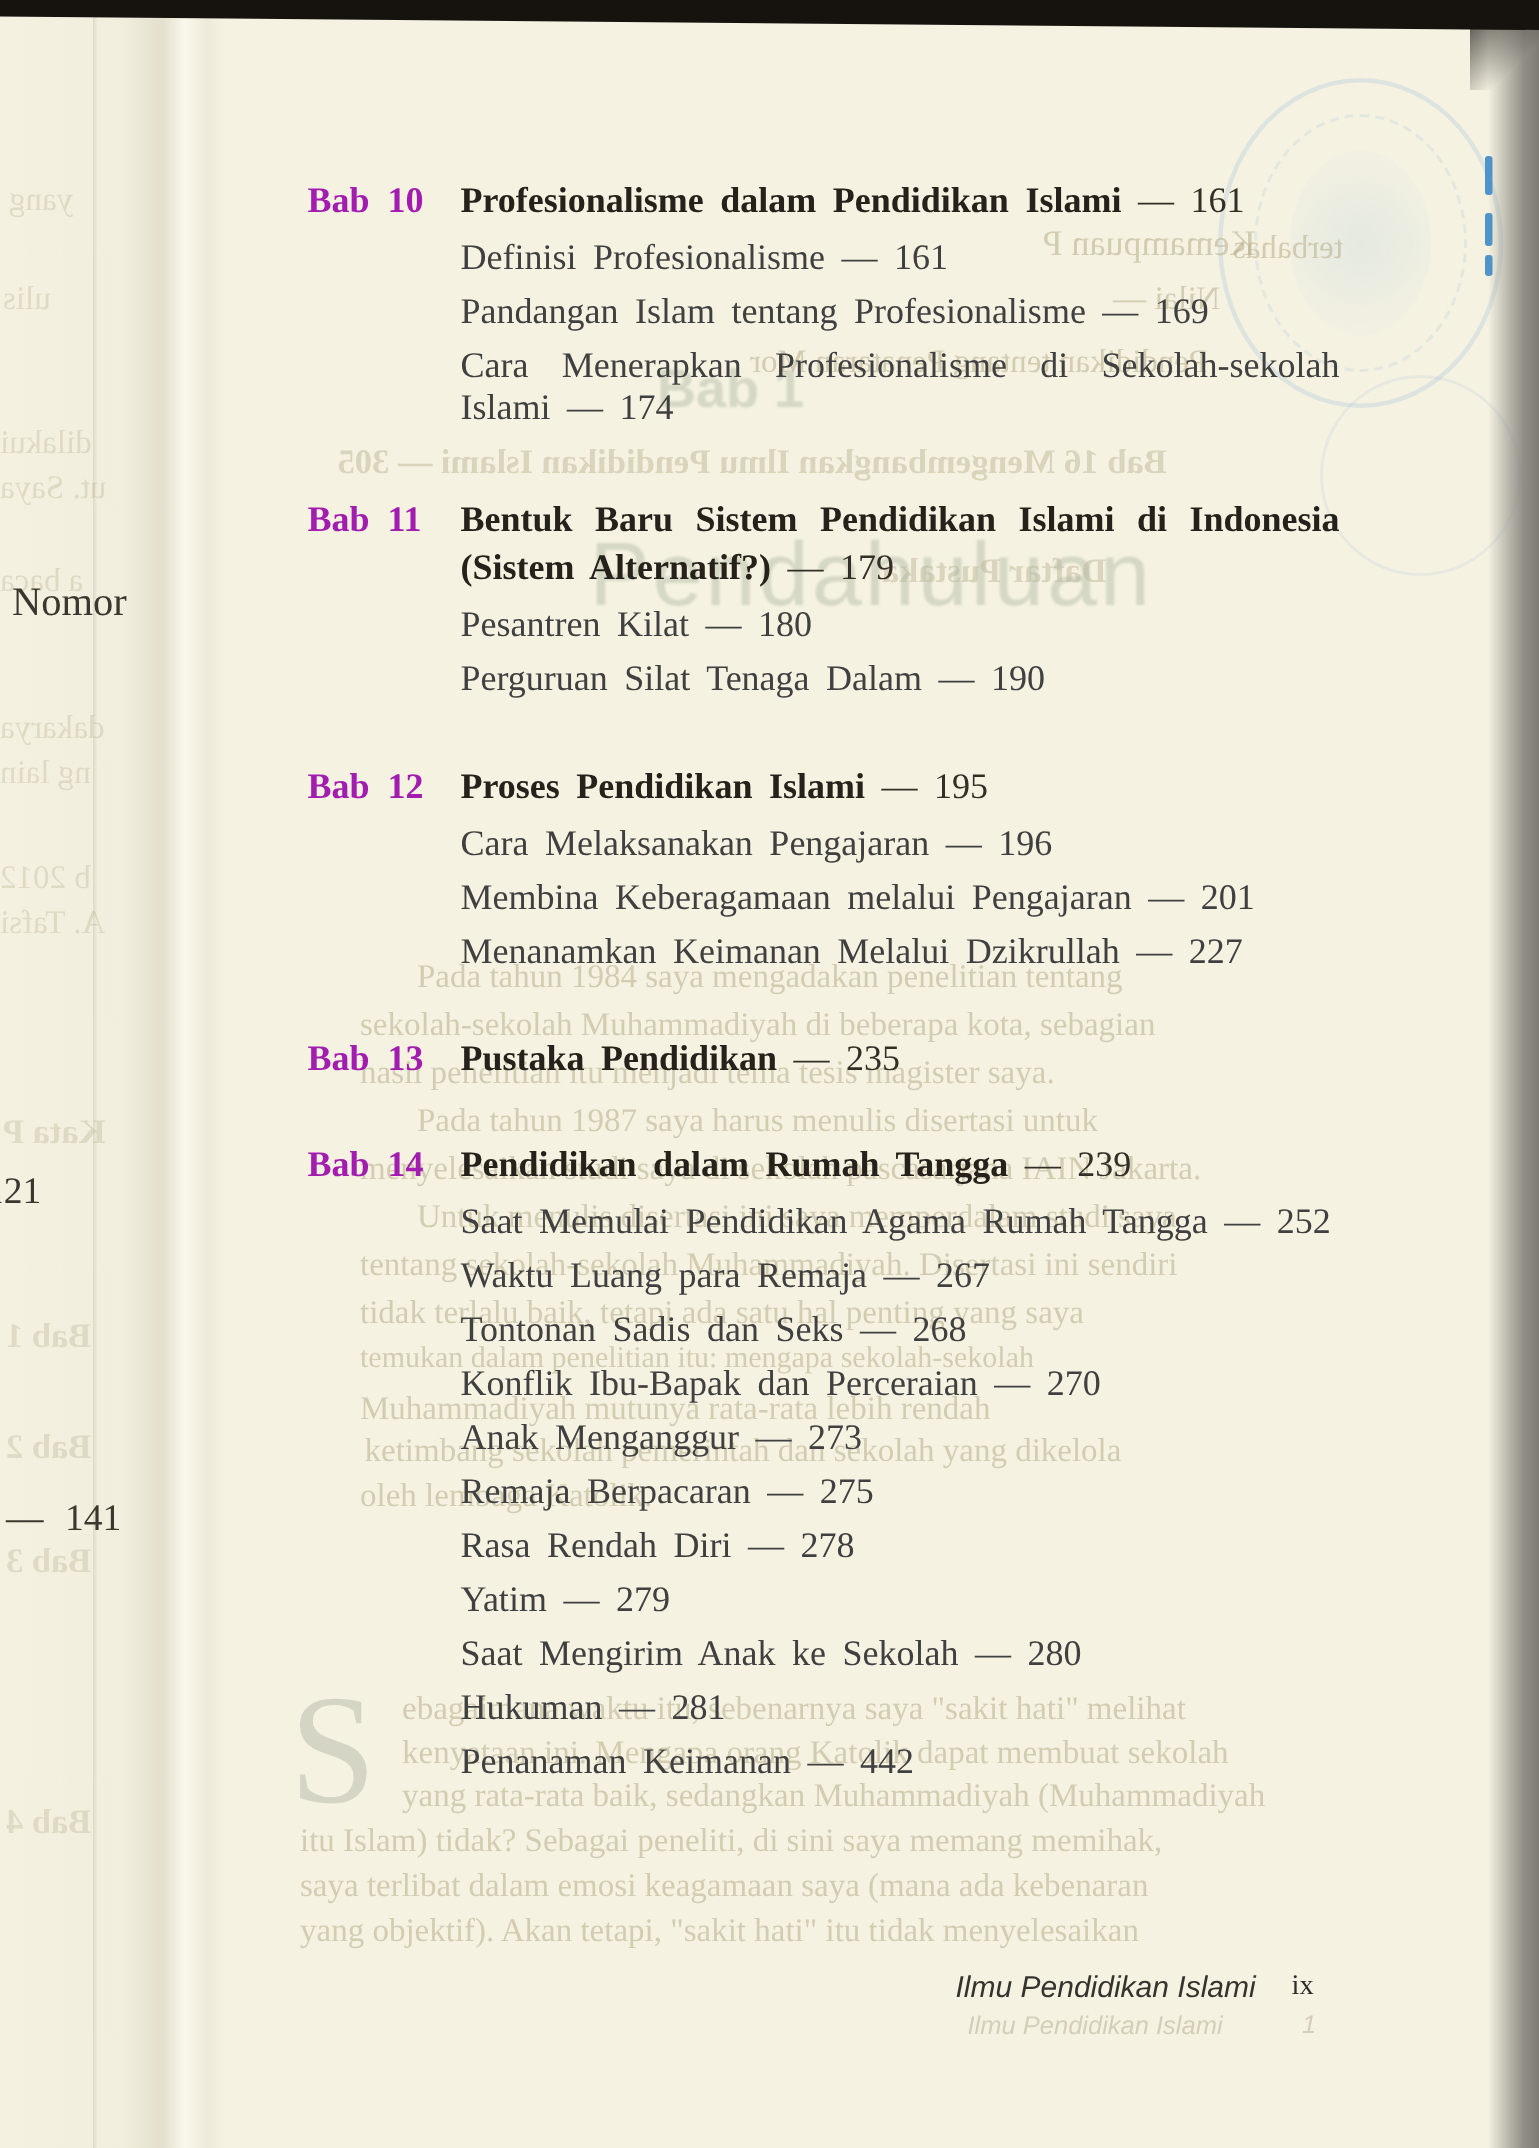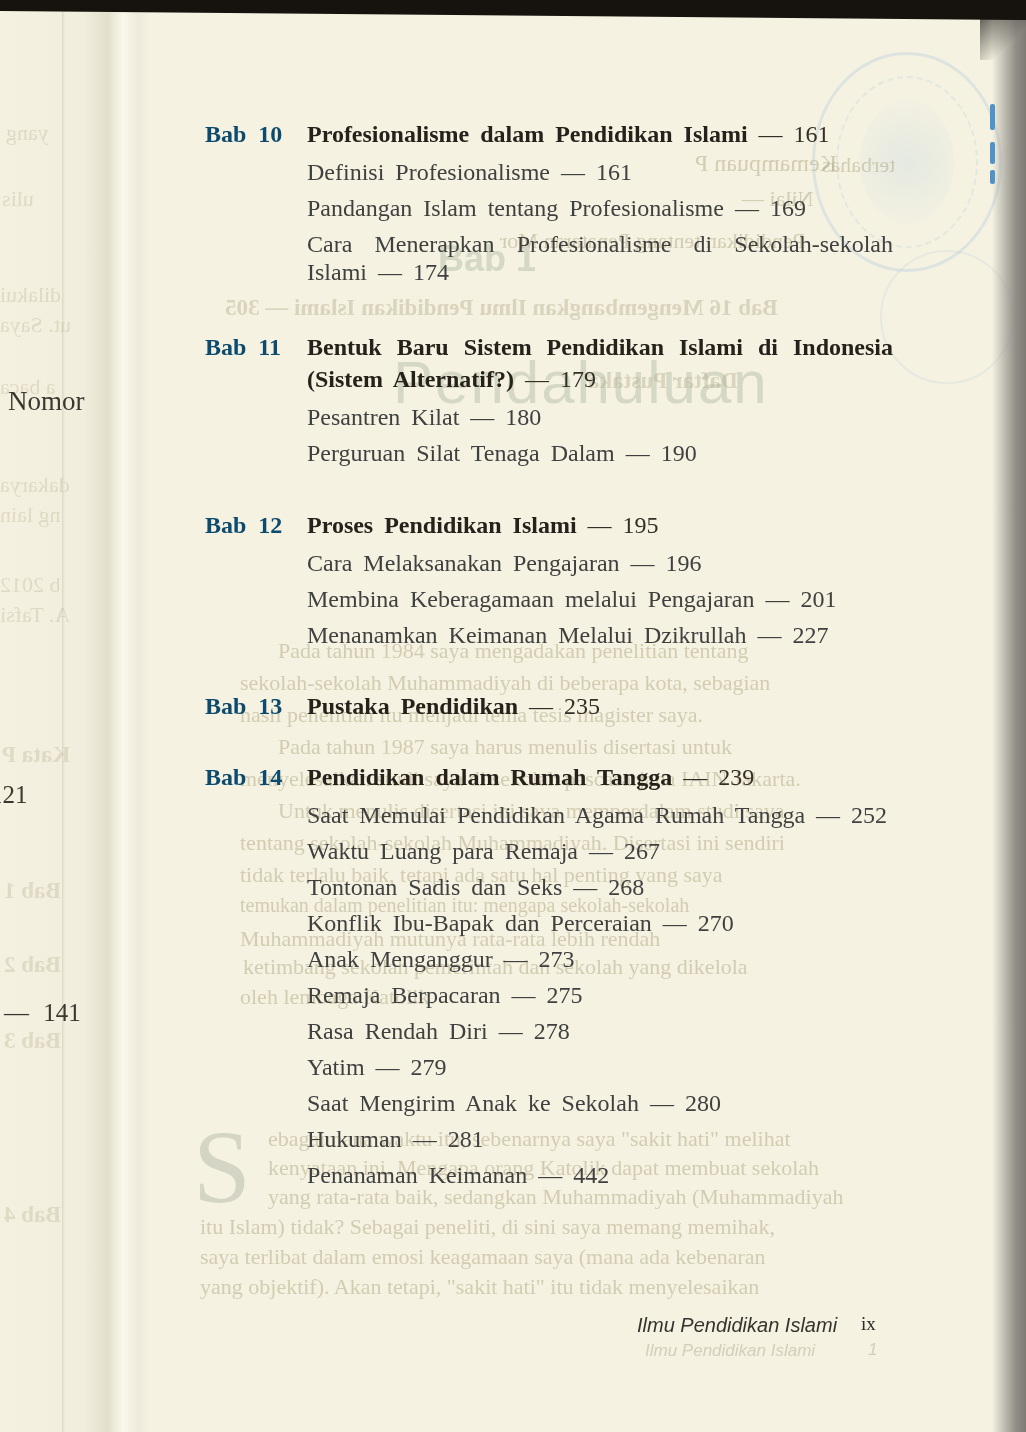--- a/index.html
+++ b/index.html
@@ -36,21 +36,21 @@
          color:rgba(176,184,160,.45);z-index:4;white-space:nowrap;filter:blur(.6px);}
   .dropcap-bleed{position:absolute;font-size:104px;line-height:90px;
          color:rgba(165,170,158,.4);z-index:4;filter:blur(.5px);}
 
   
   .prev-text{position:absolute;color:#3b372e;z-index:5;white-space:nowrap;}
 
   
   .chap{position:absolute;left:205px;width:690px;z-index:10;color:#332f27;}
   .chap-label{position:absolute;left:0;top:0;width:100px;font-weight:bold;
-    font-size:24px;line-height:32px;color:#0c4a6e;word-spacing:6px;}
+    font-size:24px;line-height:32px;color:#a21caf;word-spacing:6px;}
   .chap-body{margin-left:102px;width:586px;}
   .chap-title{font-size:24px;line-height:32px;font-weight:bold;color:#26221b;
     text-align:justify;word-spacing:5px;}
   .chap-title .pg{font-weight:normal;color:#332f27;white-space:nowrap;}
   .chap-item{font-size:24px;line-height:28px;margin-top:8px;text-align:justify;
     word-spacing:5px;color:#404040;}
 
   
   .footer-title{position:absolute;left:637px;top:1314px;z-index:10;
     font-family:"Liberation Sans","DejaVu Sans",sans-serif;font-style:italic;

